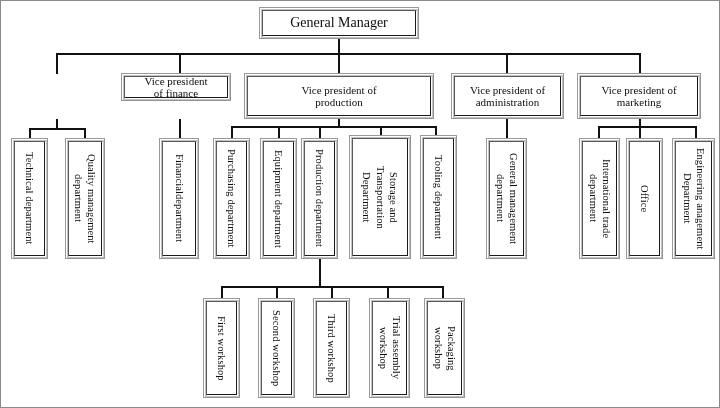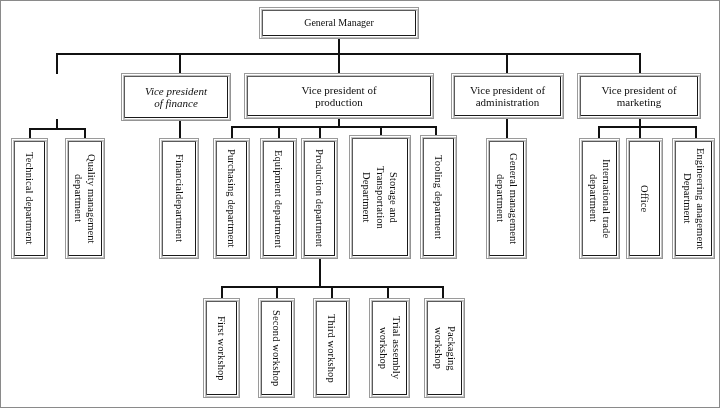--- a/index.html
+++ b/index.html
@@ -50,21 +50,21 @@
   .lbl{
     display:block;
     text-align:center;
     line-height:1.12;
     color:#0d0d0d;
     white-space:pre-line;
   }
 
   
   .h .lbl{font-size:11px;}
-  .h.t1 .lbl{font-size:10px;text-align:right;}
+  .h.t1 .lbl{font-size:14px;text-align:right;}
 
   
   .v .inner{
     align-items:center;
     justify-content:center;
   }
   .v .lbl{
     writing-mode:vertical-rl;
     text-orientation:mixed;
     font-size:10.5px;
@@ -121,21 +121,21 @@
   <div class="ln lnv" style="left:330px;top:285px;height:12px;"></div>
   <div class="ln lnv" style="left:386px;top:285px;height:12px;"></div>
   <div class="ln lnv" style="left:441px;top:285px;height:12px;"></div>
 
   <div class="box h t1" style="left:258px;top:6px;width:160px;height:32px;">
     <div class="inner">
         <span class="lbl">General Manager</span>
       </div>
   </div>
 
-  <div class="box h" style="left:120px;top:72px;width:110px;height:48px;font-style:italic;">
+  <div class="box h" style="left:120px;top:72px;width:110px;height:28px;">
     <div class="inner">
         <span class="lbl">Vice president
 of finance</span>
       </div>
   </div>
   <div class="box h" style="left:243px;top:72px;width:190px;height:46px;">
     <div class="inner">
         <span class="lbl">Vice president of
 production</span>
       </div>

